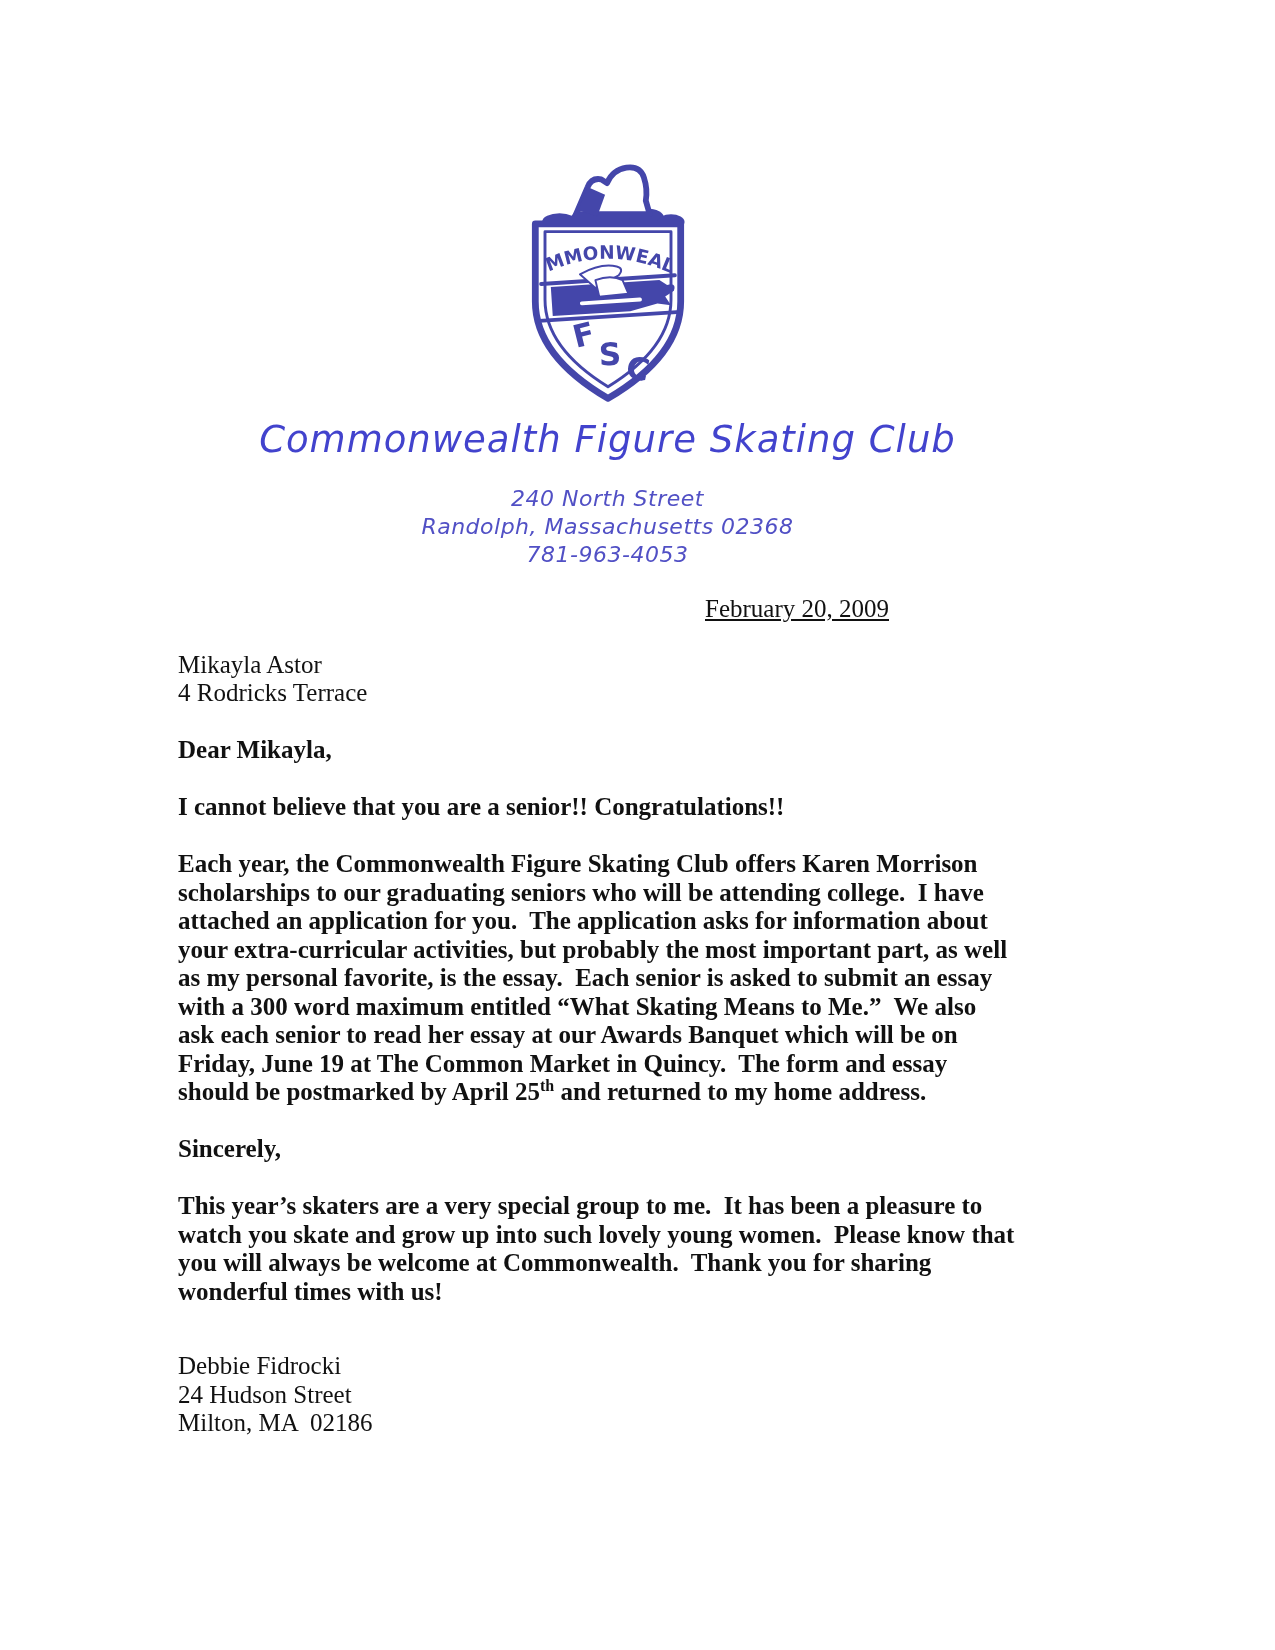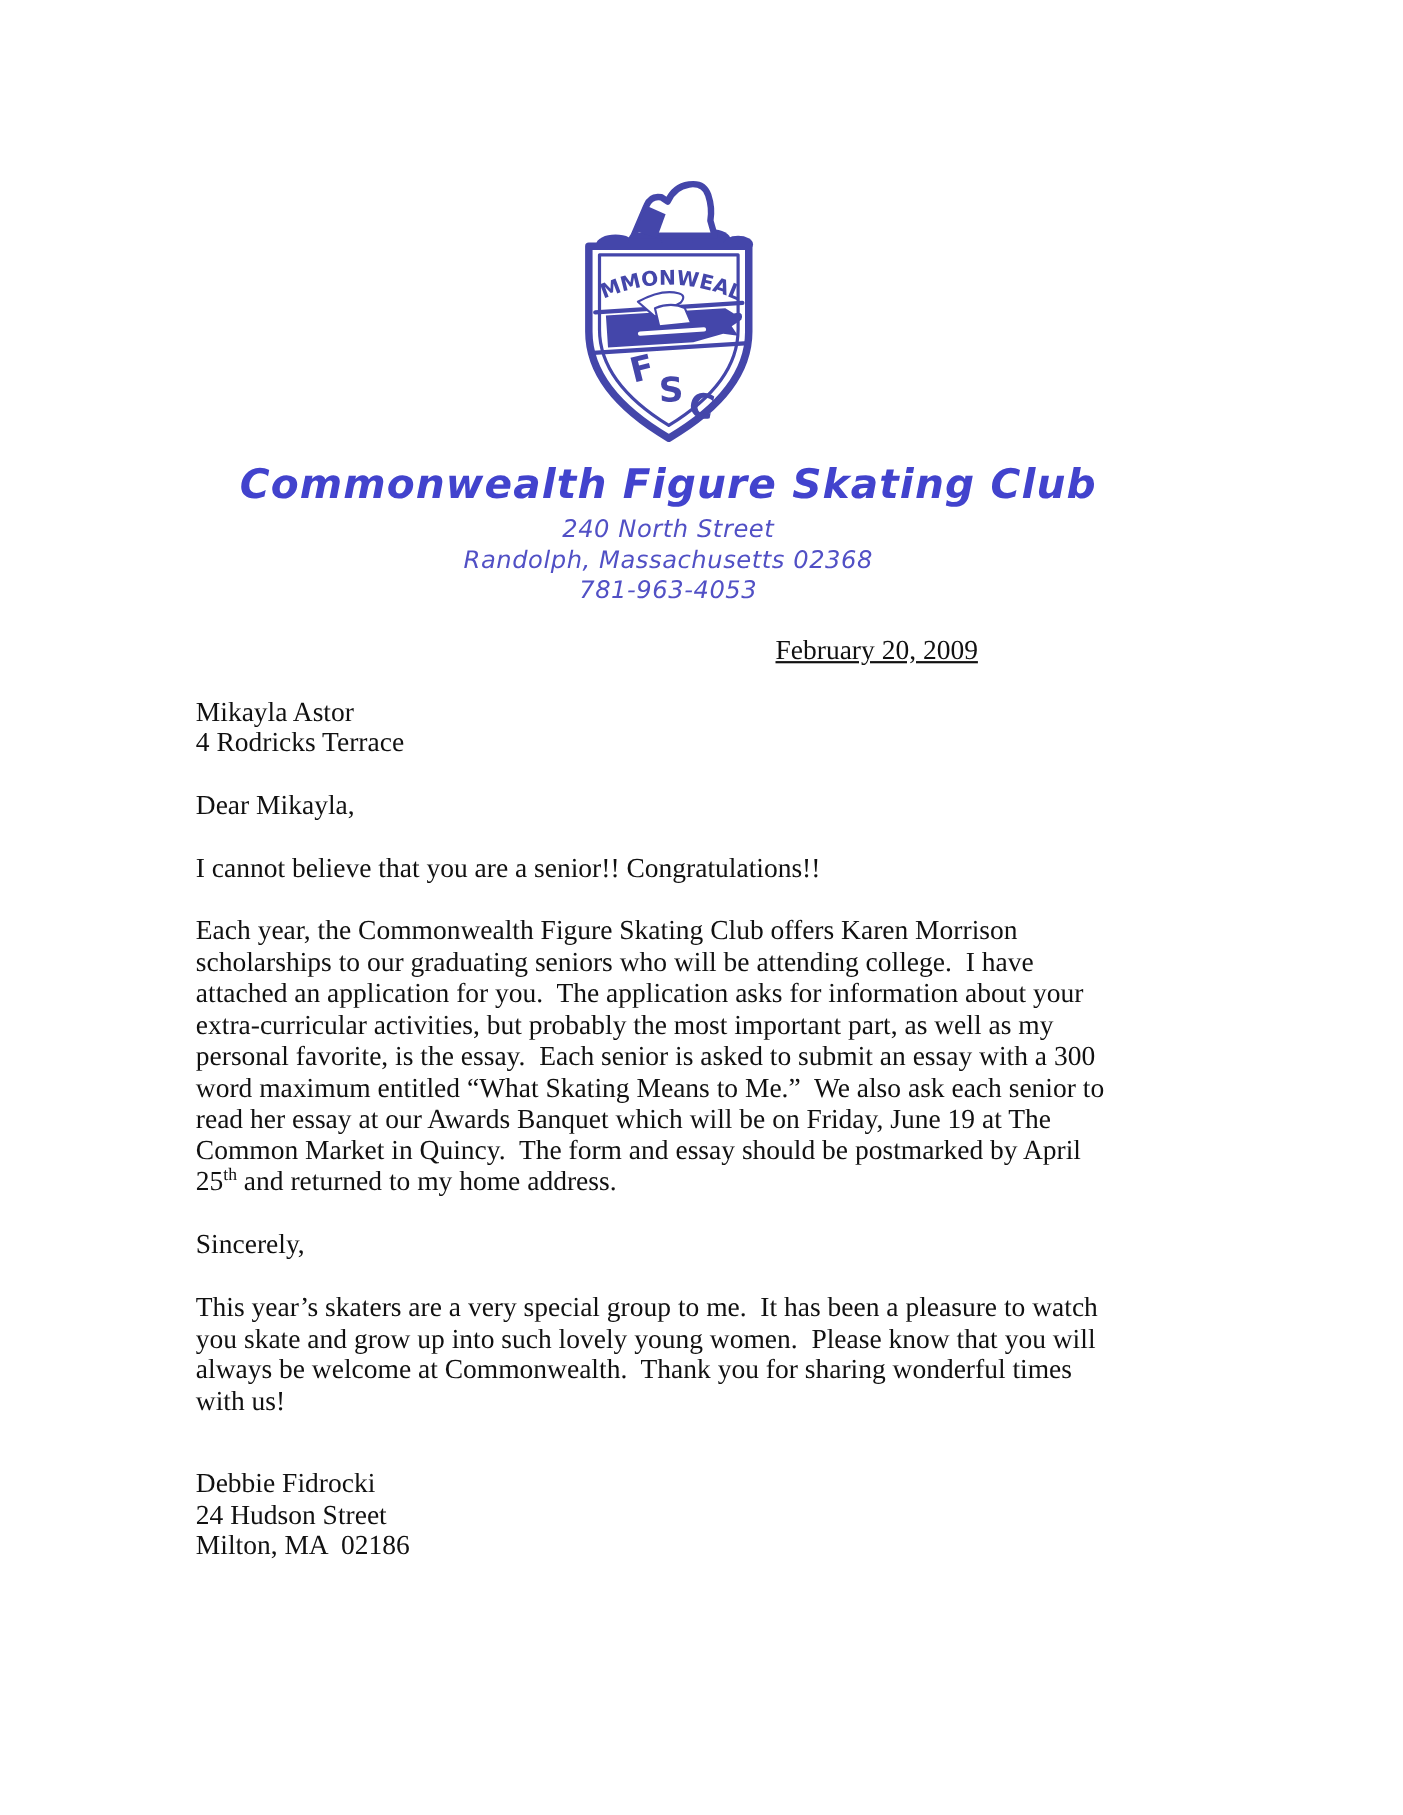--- a/index.html
+++ b/index.html
@@ -24,54 +24,55 @@
   }
   .crest {
     display: inline-block;
     width: 190px;
     height: 252px;
   }
   .club-name {
     margin-top: 4px;
     font-family: "DejaVu Sans", sans-serif;
     font-style: italic;
-    font-weight: 700;
+    font-weight: 400;
     font-size: 37px;
     letter-spacing: 1px;
     color: #4243cd;
   }
   .club-address {
     font-family: "DejaVu Sans", sans-serif;
     font-style: italic;
     font-size: 22px;
     line-height: 28px;
     letter-spacing: 0.5px;
     color: #5150c5;
   }
-  .club-address.first { margin-top: 6px; }
+  .club-address.first { margin-top: 24px; }
   
   .letter-body {
     margin-left: 178px;
     width: 840px;
     font-size: 25px;
     line-height: 28.5px;
   }
   .date-line {
     margin-top: 26px;
     padding-left: 527px;
     white-space: pre-wrap;
     text-decoration: underline;
   }
   .recipient {
     margin-top: 27px;
   }
   .address-line, .sig-line { white-space: pre-wrap; }
   p.para {
     margin: 28.5px 0 0 0;
     white-space: pre-wrap;
+    font-weight: bold;
   }
   p.para sup {
     font-size: 16px;
     line-height: 0;
     vertical-align: super;
     text-align: right;
   }
   .signature {
     margin-top: 46px;   
   }

